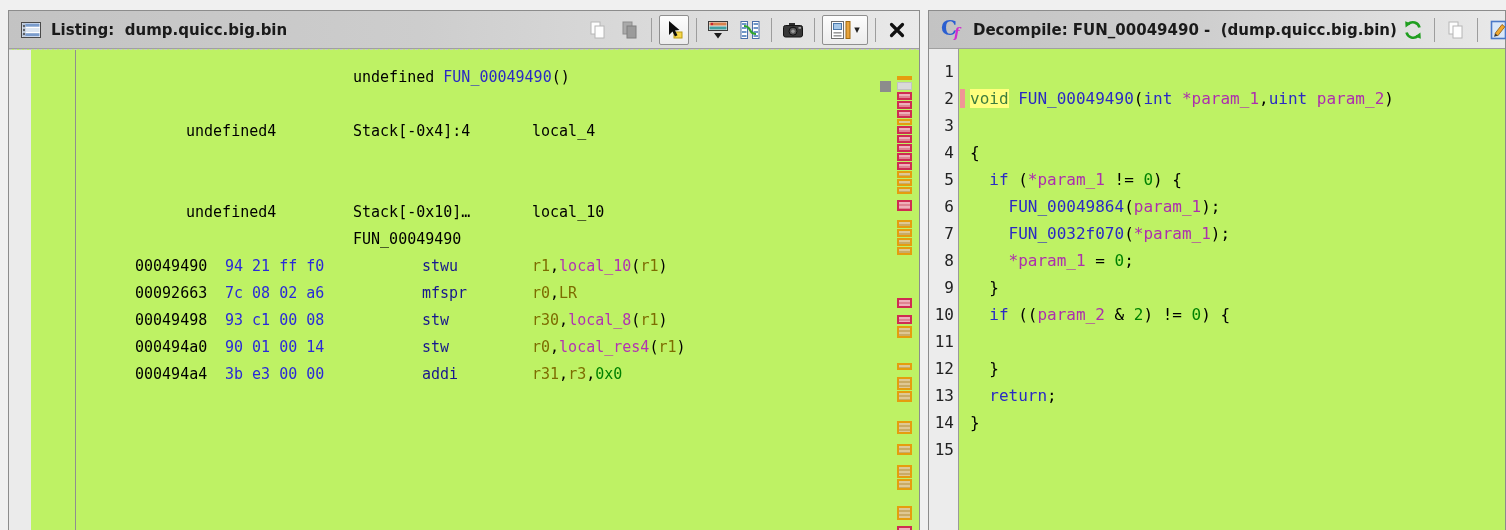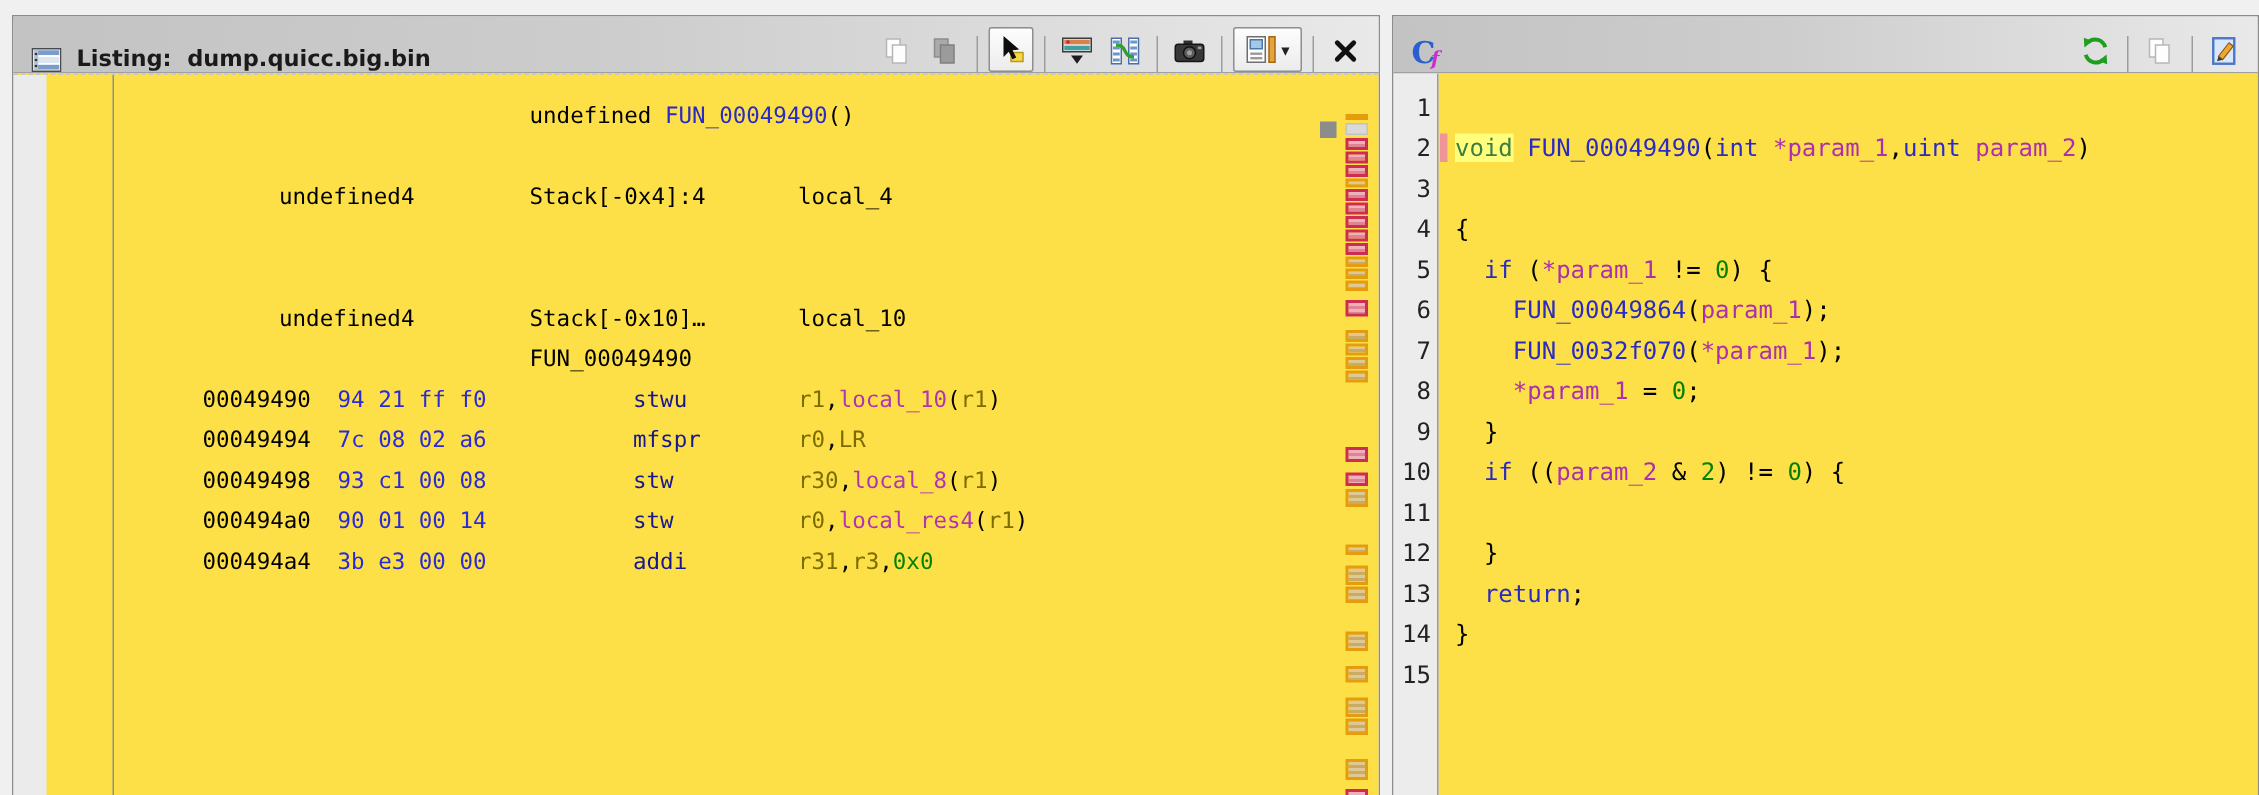--- a/index.html
+++ b/index.html
@@ -12,39 +12,39 @@
     position:absolute;top:10px;bottom:-2px;
     border:1px solid #8c8c8c;background:#fff;
     box-sizing:border-box;
   }
   #listing-panel{left:8px;width:912px;}
   #decomp-panel{left:928px;width:578px;}
   .titlebar{
     position:absolute;left:0;right:0;top:0;height:38px;
     background:linear-gradient(90deg,#c3c3c3 0%,#cdcdcd 45%,#e9e9e9 100%);
     border-bottom:1px solid #a0a0a0;
-    display:flex;align-items:flex-end;
+    display:flex;align-items:center;
     padding:0 6px;box-sizing:border-box;
   }
   .title-ico{flex:none;margin:0 10px 0 6px;display:flex;align-items:center;}
   .title-text{
     font-size:15px;font-weight:600;color:#1a1a1a;white-space:pre;
     flex:none;
   }
   .tspacer{flex:1;}
   .tbtn{
     flex:none;width:28px;height:28px;display:flex;align-items:center;justify-content:center;
     margin:0 2px;border-radius:2px;
   }
   .tbtn.raised{background:linear-gradient(180deg,#fdfdfd,#ececec);border:1px solid #8f8f8f;}
   .tbtn.wide{width:44px;}
   .tsep{flex:none;width:1px;height:24px;background:#9d9d9d;margin:0 5px;}
   .dd-arrow{font-size:11px;color:#222;margin-left:2px;}
   
-  .content{position:absolute;left:0;right:0;top:38px;bottom:0;background:#fde047;overflow:hidden;}
+  .content{position:absolute;left:0;right:0;top:38px;bottom:0;background:#bef264;overflow:hidden;}
   #listing-content{border-top:1px dashed #c6c6c6;}
   .lmargin{position:absolute;left:0;top:0;bottom:0;width:22px;background:#ebebeb;}
   .lvline{position:absolute;left:66px;top:0;bottom:0;width:1px;background:#8f8f8f;}
   #listing-rows{position:absolute;left:0;right:0;top:14px;}
   .lrow{height:27px;line-height:27px;white-space:pre;font-family:"DejaVu Sans Mono",monospace;font-size:15px;}
   .col-sig{margin-left:344px;}
   .v-type{display:inline-block;width:167px;margin-left:177px;}
   .v-stor{display:inline-block;width:179px;}
   .i-addr{display:inline-block;width:90px;margin-left:126px;color:#000;}
   .i-bytes{display:inline-block;width:197px;color:#2a2ad8;}
@@ -175,21 +175,21 @@
     <div class="lvline"></div>
     <div id="listing-rows">
         <div class="lrow"><span class="col-sig"><span class="c-p">undefined </span><span class="c-b">FUN_00049490</span><span class="c-p">()</span></span></div>
         <div class="lrow"></div>
         <div class="lrow"><span class="v-type c-p">undefined4</span><span class="v-stor c-p">Stack[-0x4]:4</span><span class="c-p">local_4</span></div>
         <div class="lrow"></div>
         <div class="lrow"></div>
         <div class="lrow"><span class="v-type c-p">undefined4</span><span class="v-stor c-p">Stack[-0x10]…</span><span class="c-p">local_10</span></div>
         <div class="lrow"><span class="col-sig"><span class="c-p">FUN_00049490</span></span></div>
         <div class="lrow"><span class="i-addr">00049490</span><span class="i-bytes">94 21 ff f0</span><span class="i-mn">stwu</span><span class="i-ops"><span class="c-reg">r1</span><span class="c-p">,</span><span class="c-lbl">local_10</span><span class="c-p">(</span><span class="c-reg">r1</span><span class="c-p">)</span></span></div>
-        <div class="lrow"><span class="i-addr">00049494</span><span class="i-bytes">7c 08 02 a6</span><span class="i-mn">mfspr</span><span class="i-ops"><span class="c-reg">r0</span><span class="c-p">,</span><span class="c-reg">LR</span></span></div>
+        <div class="lrow"><span class="i-addr">00092663</span><span class="i-bytes">7c 08 02 a6</span><span class="i-mn">mfspr</span><span class="i-ops"><span class="c-reg">r0</span><span class="c-p">,</span><span class="c-reg">LR</span></span></div>
         <div class="lrow"><span class="i-addr">00049498</span><span class="i-bytes">93 c1 00 08</span><span class="i-mn">stw</span><span class="i-ops"><span class="c-reg">r30</span><span class="c-p">,</span><span class="c-lbl">local_8</span><span class="c-p">(</span><span class="c-reg">r1</span><span class="c-p">)</span></span></div>
         <div class="lrow"><span class="i-addr">000494a0</span><span class="i-bytes">90 01 00 14</span><span class="i-mn">stw</span><span class="i-ops"><span class="c-reg">r0</span><span class="c-p">,</span><span class="c-lbl">local_res4</span><span class="c-p">(</span><span class="c-reg">r1</span><span class="c-p">)</span></span></div>
         <div class="lrow"><span class="i-addr">000494a4</span><span class="i-bytes">3b e3 00 00</span><span class="i-mn">addi</span><span class="i-ops"><span class="c-reg">r31</span><span class="c-p">,</span><span class="c-reg">r3</span><span class="c-p">,</span><span class="c-g">0x0</span></span></div>
       </div>
     <div id="listing-markers">
         <div class="marker mk-gray" style="left: 871px; top: 31px; width: 11px; height: 11px;"></div>
         <div class="marker mk-orange" style="left: 888px; top: 26px; width: 15px; height: 3px;"></div>
         <div class="marker mk-lightgray" style="left: 888px; top: 32px; width: 15px; height: 8px;"></div>
         <div class="marker mk-red" style="left: 888px; top: 42px; width: 15px; height: 8px;"></div>
         <div class="marker mk-red" style="left: 888px; top: 51px; width: 15px; height: 8px;"></div>
@@ -223,20 +223,21 @@
       </div>
   </div>
 </div>
 
 <div class="panel" id="decomp-panel">
   <div class="titlebar">
     <span class="title-ico cf">
         <b>C</b>
         <i>f</i>
       </span>
+    <span class="title-text">Decompile: FUN_00049490 -  (dump.quicc.big.bin)</span>
     <span class="tspacer"></span>
     <span class="tbtn">
       <svg width="22" height="20" viewBox="0 0 22 20">
         <path d="M17.5 7.5 A7 7 0 0 0 6 4.2" stroke="#1f9e1f" stroke-width="2.6" fill="none"></path>
         <polygon points="3.2,1.2 9,3.4 3.6,7.6" fill="#1f9e1f"></polygon>
         <path d="M4.5 12.5 A7 7 0 0 0 16 15.8" stroke="#1f9e1f" stroke-width="2.6" fill="none"></path>
         <polygon points="18.8,18.8 13,16.6 18.4,12.4" fill="#1f9e1f"></polygon>
       </svg>
     </span>
     <span class="tsep"></span>

